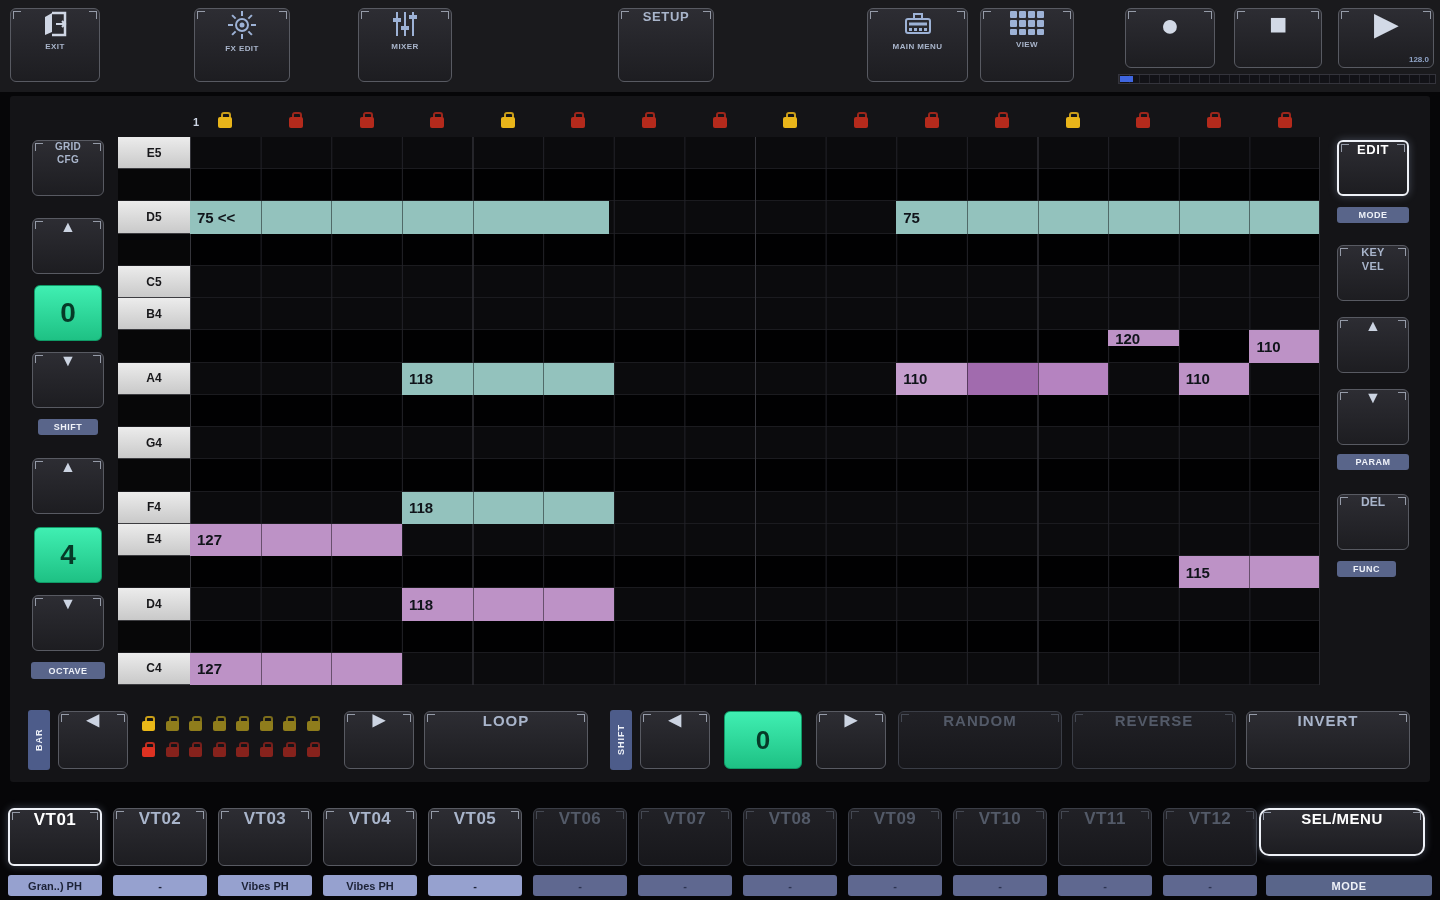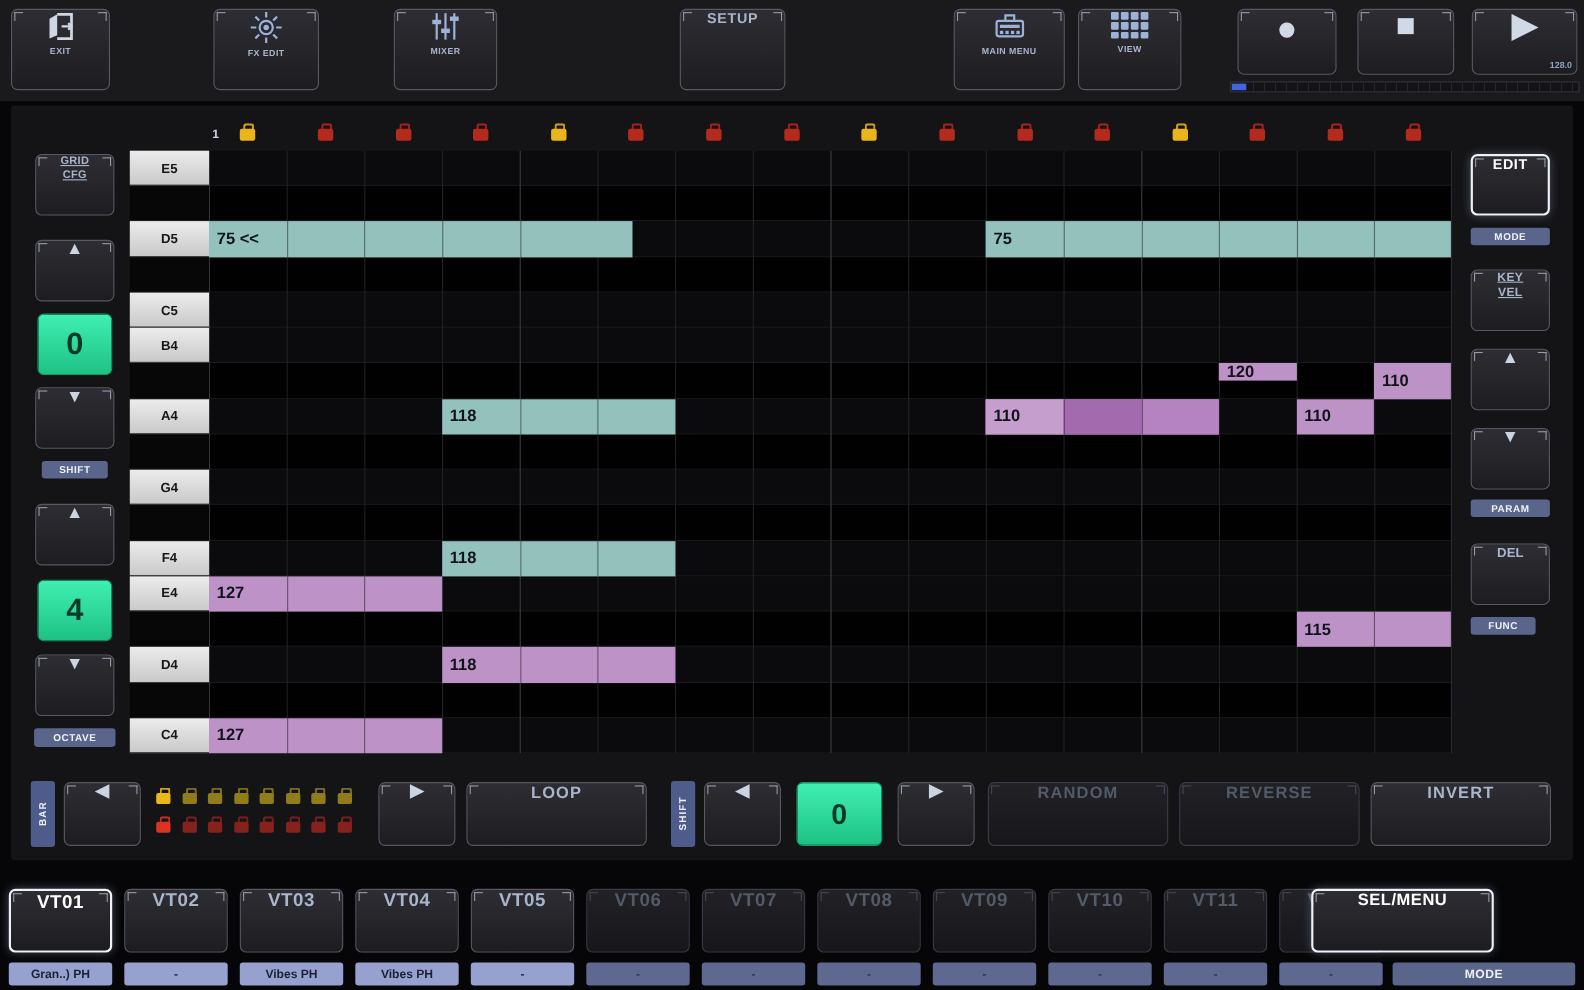--- a/index.html
+++ b/index.html
@@ -10,21 +10,21 @@
 
   .btn { position:absolute; background:linear-gradient(#2d2d33,#1d1d21); border:1px solid #585a62; border-radius:6px;
          color:#a9b5cb; display:flex; flex-direction:column; align-items:center; gap:3px; font-weight:bold; }
   .btn::before,.btn::after { content:""; position:absolute; top:2px; width:7px; height:7px; }
   .btn::before { left:2px; border-top:1px solid #959ba8; border-left:1px solid #959ba8; }
   .btn::after  { right:2px; border-top:1px solid #959ba8; border-right:1px solid #959ba8; }
   .btn.dim { color:#535a68; border-color:#3a3d46; background:linear-gradient(#212126,#17171b); }
   .btn.dim::before,.btn.dim::after { border-color:#444852; }
   .btn.selected { border:2px solid #eef1f7; color:#fff; box-shadow:0 0 9px rgba(200,220,255,.28); }
   .lbl  { font-size:8px; letter-spacing:.4px; }
-  .lbl2 { font-size:10px; letter-spacing:.3px; line-height:1.25; text-align:center;text-decoration:underline; }
+  .lbl2 { font-size:10px; letter-spacing:.3px; line-height:1.25; text-align:center; }
   .big  { font-size:13px; letter-spacing:.6px; }
   .glyph { font-size:16px; color:#ccd4e2; line-height:1; }
   .tglyph { font-size:30px; color:#d2d9e6; line-height:1; }
 
   .seek { position:absolute; left:1118px; top:74px; width:318px; height:10px; background:#121217;
           border:1px solid #34343c; background-image:repeating-linear-gradient(90deg,#26262d 0 1px,transparent 1px 10px); }
   .seek-fill { position:absolute; left:1px; top:1px; width:13px; height:6px; }
 
   .panel { position:absolute; left:10px; top:96px; width:1420px; height:686px; background:#141417; border-radius:3px; }
 
@@ -266,21 +266,21 @@
     <div class="grid-row black" style="top: 257.882px; height: 32.2353px;"></div>
     <div class="grid-row white" style="top: 290.118px; height: 32.2353px;"></div>
     <div class="grid-row black" style="top: 322.353px; height: 32.2353px;"></div>
     <div class="grid-row white" style="top: 354.588px; height: 32.2353px;"></div>
     <div class="grid-row white" style="top: 386.824px; height: 32.2353px;"></div>
     <div class="grid-row black" style="top: 419.059px; height: 32.2353px;"></div>
     <div class="grid-row white" style="top: 451.294px; height: 32.2353px;"></div>
     <div class="grid-row black" style="top: 483.529px; height: 32.2353px;"></div>
     <div class="grid-row white" style="top: 515.765px; height: 32.2353px;"></div>
     <div class="gridlines"></div>
-    <div class="note" style="left: 0px; top: 64.4706px; width: 385px; height: 32.2353px; background: rgb(147, 194, 189);">
+    <div class="note" style="left: 0px; top: 64.4706px; width: 419px; height: 32.2353px; background: rgb(147, 194, 189);">
       <div class="note-sep" style="left: 70.625px;"></div>
       <div class="note-sep" style="left: 141.25px;"></div>
       <div class="note-sep" style="left: 211.875px;"></div>
       <div class="note-sep" style="left: 282.5px;"></div>
       <span class="note-label">75 &lt;&lt;</span>
     </div>
     <div class="note" style="left: 706.25px; top: 64.4706px; width: 423.75px; height: 32.2353px; background: rgb(147, 194, 189);">
       <div class="note-sep" style="left: 70.625px;"></div>
       <div class="note-sep" style="left: 141.25px;"></div>
       <div class="note-sep" style="left: 211.875px;"></div>
@@ -457,18 +457,18 @@
     </div>
     <div class="track-slot" style="left: 1058px;">
       <div class="btn track-btn dim" style="left: 0px; top: 0px;">VT11</div>
       <div class="track-sub dim">-</div>
     </div>
     <div class="track-slot" style="left: 1163px;">
       <div class="btn track-btn dim" style="left: 0px; top: 0px;">VT12</div>
       <div class="track-sub dim">-</div>
     </div>
   </div>
-<div class="btn selected" style="left:1192px;top:808px;width:166px;height:58px;font-size:15px;letter-spacing:.5px;">
+<div class="btn selected" style="left:1259px;top:808px;width:166px;height:48px;font-size:15px;letter-spacing:.5px;border-radius:10px;">
   <span>SEL/MENU</span>
 </div>
 <div class="tag" style="left:1266px;top:875px;width:166px;height:21px;font-size:11px;">
   <span>MODE</span>
 </div>
 
 </body></html>

